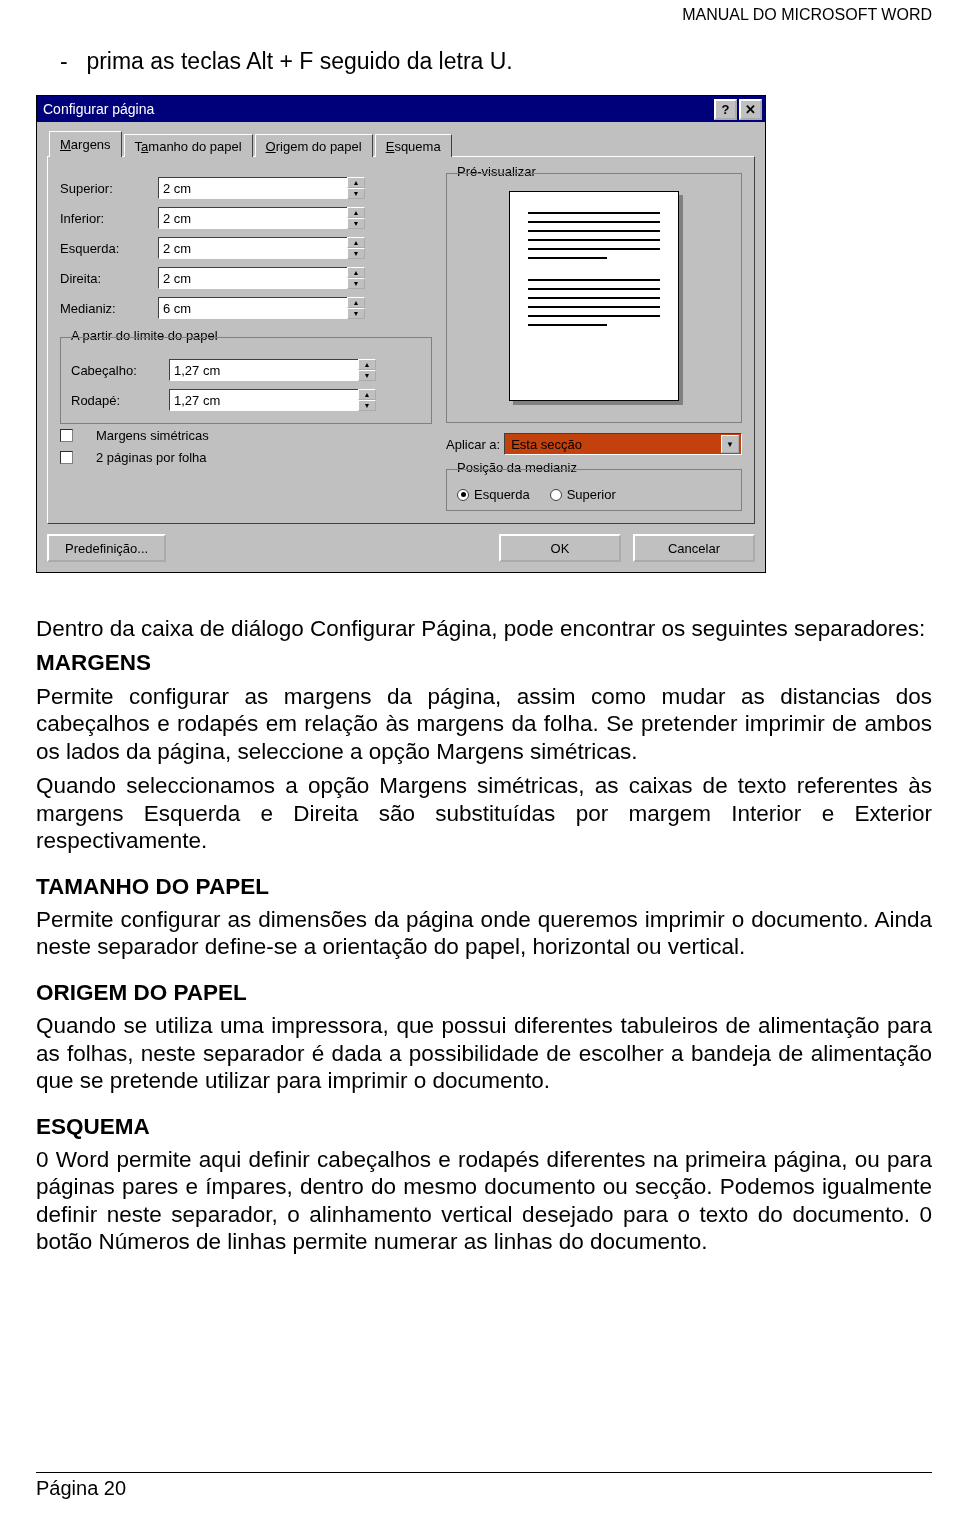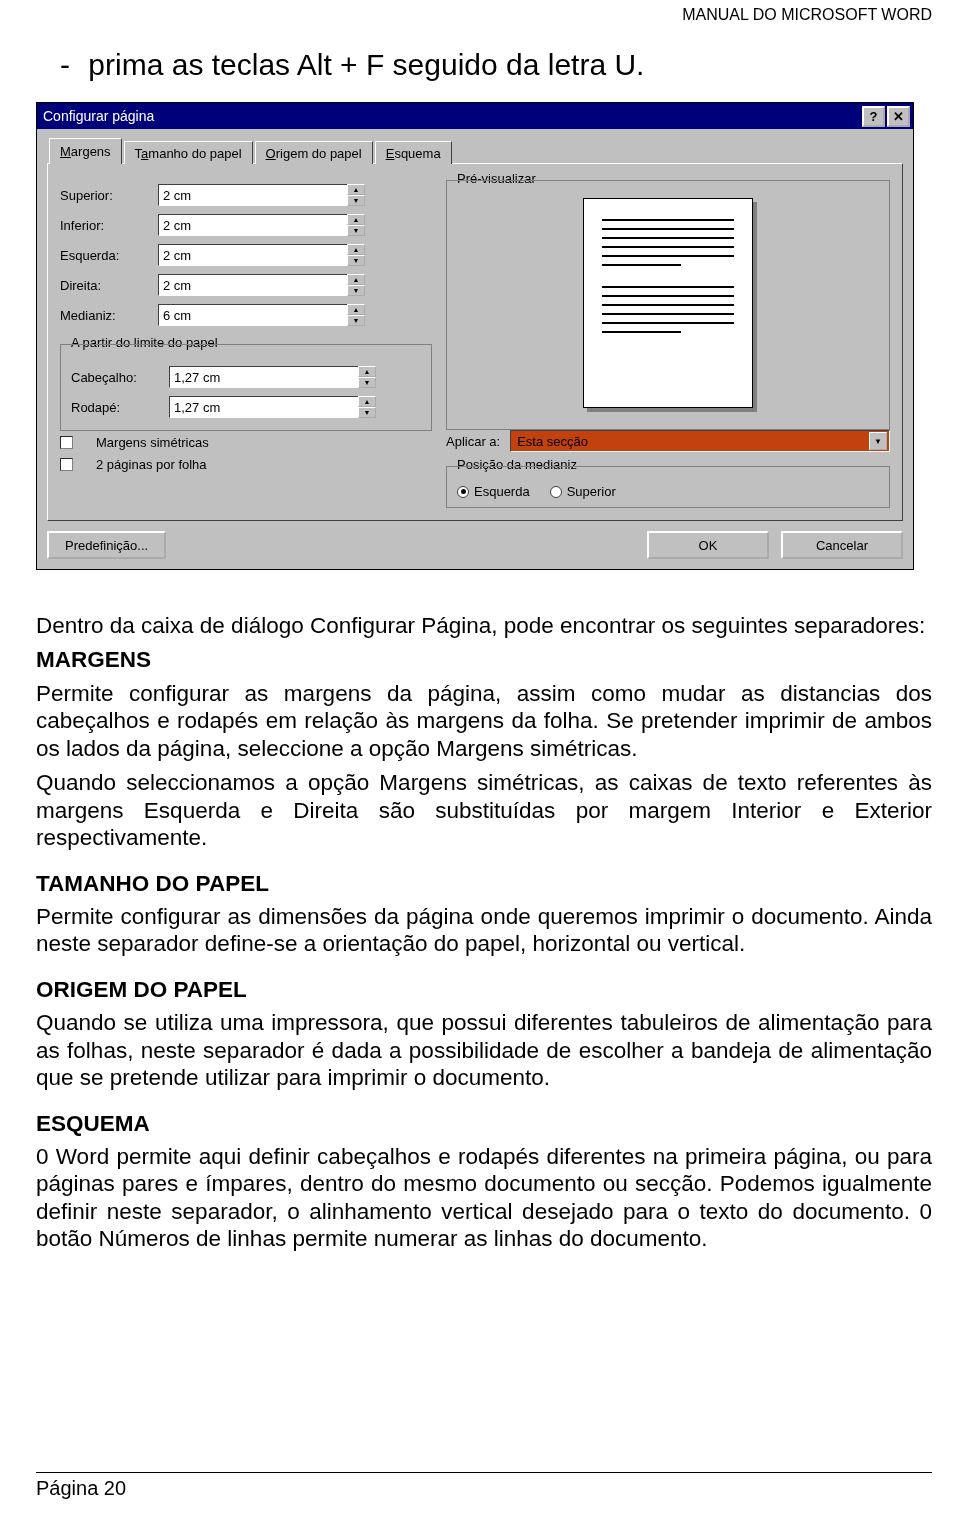--- a/index.html
+++ b/index.html
@@ -1,22 +1,22 @@
 <!DOCTYPE html>
 <html><head>
 <meta charset="utf-8">
 <style>
   *{box-sizing:border-box;margin:0;padding:0}
   body{font-family:Arial,Helvetica,sans-serif;background:#fff;color:#000;width:960px;position:relative}
   .header-right{text-align:right;font-size:16px;padding:6px 28px 0 0}
   .page{padding:24px 34px 0 36px}
-  .bullet{font-size:30px;padding:0 0 10px 24px}
+  .bullet{font-size:23px;padding:0 0 10px 24px}
   .bullet .dash{display:inline-block;width:20px}
   
-  .dlg{width:878px;border:1px solid #000;margin-top:10px}
+  .dlg{width:730px;border:1px solid #000;margin-top:10px}
   .dlg-title{background:#00007b;color:#fff;font-family:Tahoma,Arial,sans-serif;font-size:14px;height:26px;display:flex;align-items:center;padding:0 3px 0 6px}
   .dlg-title-text{flex:1}
   .win-btn{width:23px;height:21px;background:#c0c0c0;border:2px outset #fff;margin-left:2px;display:flex;align-items:center;justify-content:center;font-size:13px;font-weight:bold;color:#000;font-family:Arial}
   .dlg-body{background:#c0c0c0;padding:8px 10px 10px 10px;font-family:Tahoma,Arial,sans-serif;font-size:13px;color:#000}
   .tabs{display:flex;align-items:flex-end;margin-left:2px;position:relative;z-index:2}
   .tab{background:#c0c0c0;border:1px solid #000;border-bottom:none;border-left-color:#fff;border-top-color:#fff;border-right-color:#404040;padding:4px 10px 3px 10px;margin-right:2px;position:relative;top:1px}
   .tab.sel{background:#c0c0c0;top:1px;padding-top:5px;padding-bottom:5px;z-index:3}
   .tab u{text-decoration:underline}
   .tab-pane{border-top:1px solid #fff;border-left:1px solid #fff;border-right:1px solid #404040;border-bottom:1px solid #404040;background:#c0c0c0;padding:16px 12px 12px 12px;display:flex;gap:14px;position:relative}
   .left{width:372px}
@@ -31,21 +31,21 @@
   .group::before{content:attr(data-title);position:absolute;top:-9px;left:6px;background:#c0c0c0;padding:0 4px;font-size:13px}
   .group-line{position:absolute;top:0;left:0;right:0;height:1px;background:#808080}
   .chk{display:flex;align-items:center;height:22px;gap:23px}
   .chkbox{width:13px;height:13px;background:#fff;border:1px inset #808080}
   .preview-frame{border:1px solid #808080;border-top:none;position:relative;padding:12px;height:250px}
   .preview-frame::before{content:attr(data-title);position:absolute;top:-9px;left:6px;background:#c0c0c0;padding:0 4px;font-size:13px}
   .pv-line{position:absolute;top:0;left:0;right:0;height:1px;background:#808080}
   .paper{width:170px;height:210px;background:#fff;border:1px solid #000;margin:6px auto 0;box-shadow:4px 4px 0 #808080;padding:20px 18px 14px 18px;display:flex;flex-direction:column;gap:7px}
   .paper div{height:2px;background:#000}
   .paper .short{width:60%}
-  .apply-row{display:flex;align-items:center;gap:10px;}
+  .apply-row{display:flex;align-items:center;gap:4px;margin-top:10px}
   .dd{flex:1;height:22px;background:#c2410c;border-top:1px solid #404040;border-left:1px solid #404040;border-right:1px solid #fff;border-bottom:1px solid #fff;display:flex;align-items:center;padding:0 2px 0 6px}
   .dd-btn{width:18px;height:18px;background:#c0c0c0;border:1px outset #fff;display:flex;align-items:center;justify-content:center;font-size:8px}
   .radio-row{display:flex;align-items:center;gap:20px;margin-top:6px}
   .radio{display:flex;align-items:center;gap:5px}
   .radio-c{width:12px;height:12px;border:1px solid #404040;border-radius:50%;background:#fff;display:flex;align-items:center;justify-content:center}
   .radio-c.sel::after{content:"";width:5px;height:5px;background:#000;border-radius:50%}
   .pos-med{border:1px solid #808080;border-top:none;position:relative;padding:12px 10px 8px 10px;margin-top:14px}
   .pos-med::before{content:attr(data-title);position:absolute;top:-9px;left:6px;background:#c0c0c0;padding:0 4px}
   .btn-row{display:flex;align-items:flex-start;margin-top:10px;gap:12px}
   .btn{height:28px;background:#c0c0c0;border:2px outset #fff;padding:0 16px;display:flex;align-items:center;justify-content:center;font-size:13px}

